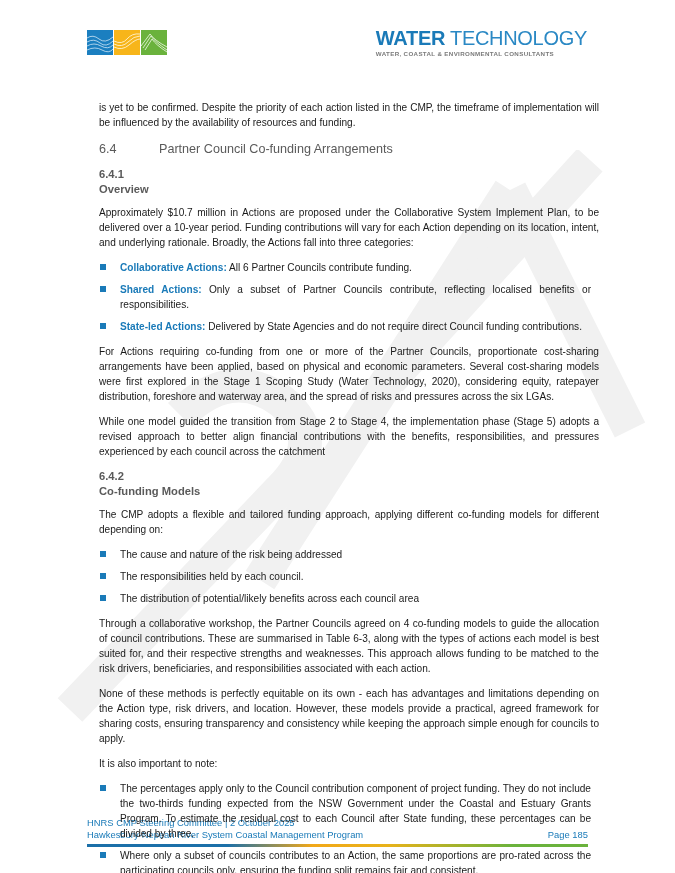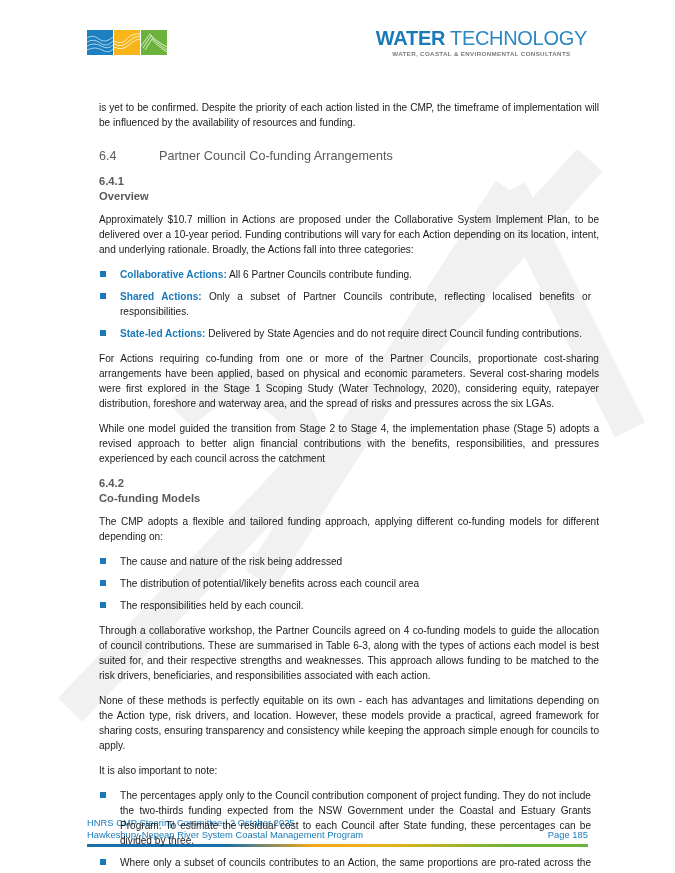--- a/index.html
+++ b/index.html
@@ -9,29 +9,29 @@
   }
   .watermark {
     position: absolute; left: 30px; top: 150px; width: 640px; height: 600px;
     pointer-events: none; z-index: 0;
   }
   .watermark svg { width: 100%; height: 100%; }
   .header { position: absolute; left: 0; top: 0; width: 675px; height: 80px; }
   .logo-tiles { position: absolute; left: 87px; top: 30px; display: flex; gap: 1px; }
   .tile { width: 26px; height: 25px; position: relative; overflow: hidden; }
   .tile svg { position: absolute; left: 0; top: 0; width: 100%; height: 100%; }
-  .brand { position: absolute; right: 88px; top: 28px; text-align: center; }
+  .brand { position: absolute; right: 88px; top: 28px; text-align: left; }
   .brand-name { font-size: 20px; line-height: 20px; letter-spacing: -0.3px; color: #1a7ab8; white-space: nowrap; }
   .brand-name .bold { font-weight: bold; }
   .brand-name .light { font-weight: normal; color: #2a88c4; }
   .brand-tag { font-size: 6.2px; font-weight: bold; color: #7a7a7a; letter-spacing: 0.35px; margin-top: 2px; white-space: nowrap; }
 
   .content { position: absolute; left: 99px; top: 100px; width: 500px; z-index: 1; font-size: 10.1px; line-height: 15px; }
   p { margin: 0 0 10px 0; text-align: justify; }
-  .h2 { font-size: 12.6px; color: #5a5a5a; margin: 18px 0 10px 0; display: flex; line-height: 16px; }
+  .h2 { font-size: 12.6px; color: #5a5a5a; margin: 11px 0 10px 0; display: flex; line-height: 16px; }
   .h3 { font-size: 11.2px; color: #5a5a5a; font-weight: bold; margin: 10px 0 8px 0; display: flex; line-height: 15px; flex-direction: column; }
   .h-num2 { width: 60px; }
   .h-num3 { width: 60px; }
   ul.bullets { list-style: none; margin: 0 8px 10px 0; padding: 0; }
   ul.bullets li { position: relative; padding-left: 21px; margin-bottom: 7px; text-align: justify; }
   ul.bullets li .sq { position: absolute; left: 1px; top: 4px; width: 6px; height: 6px; background: #1a7ab8; }
   .kw { color: #1a7ab8; font-weight: bold; }
 
   .footer { position: absolute; left: 87px; top: 817px; width: 501px; font-size: 9.4px; line-height: 12px; color: #1a7ab8; }
   .footer-row { display: flex; justify-content: space-between; align-items: center; }
@@ -107,22 +107,22 @@
   <p>For Actions requiring co-funding from one or more of the Partner Councils, proportionate cost-sharing arrangements have been applied, based on physical and economic parameters. Several cost-sharing models were first explored in the Stage 1 Scoping Study (Water Technology, 2020), considering equity, ratepayer distribution, foreshore and waterway area, and the spread of risks and pressures across the six LGAs.</p>
   <p>While one model guided the transition from Stage 2 to Stage 4, the implementation phase (Stage 5) adopts a revised approach to better align financial contributions with the benefits, responsibilities, and pressures experienced by each council across the catchment</p>
 
   <div class="h3">
     <span class="h-num3">6.4.2</span>
     <span>Co-funding Models</span>
   </div>
   <p>The CMP adopts a flexible and tailored funding approach, applying different co-funding models for different depending on:</p>
   <ul class="bullets">
     <li><span class="sq"></span><span>The cause and nature of the risk being addressed</span></li>
+    <li><span class="sq"></span><span>The responsibilities held by each council.</span></li>
     <li><span class="sq"></span><span>The distribution of potential/likely benefits across each council area</span></li>
-    <li><span class="sq"></span><span>The responsibilities held by each council.</span></li>
   </ul>
   <p>Through a collaborative workshop, the Partner Councils agreed on 4 co-funding models to guide the allocation of council contributions. These are summarised in Table 6-3, along with the types of actions each model is best suited for, and their respective strengths and weaknesses. This approach allows funding to be matched to the risk drivers, beneficiaries, and responsibilities associated with each action.</p>
   <p>None of these methods is perfectly equitable on its own - each has advantages and limitations depending on the Action type, risk drivers, and location. However, these models provide a practical, agreed framework for sharing costs, ensuring transparency and consistency while keeping the approach simple enough for councils to apply.</p>
   <p>It is also important to note:</p>
   <ul class="bullets">
     <li><span class="sq"></span><span>The percentages apply only to the Council contribution component of project funding. They do not include the two-thirds funding expected from the NSW Government under the Coastal and Estuary Grants Program. To estimate the residual cost to each Council after State funding, these percentages can be divided by three.</span></li>
     <li><span class="sq"></span><span>Where only a subset of councils contributes to an Action, the same proportions are pro-rated across the participating councils only, ensuring the funding split remains fair and consistent.</span></li>
   </ul>
 </div>
 

